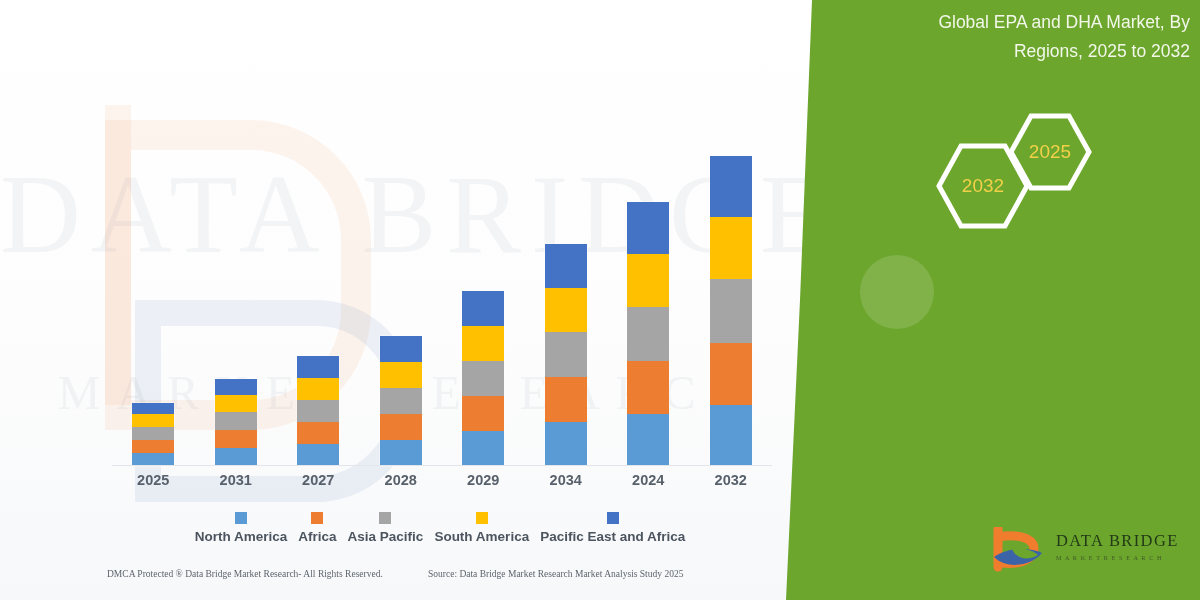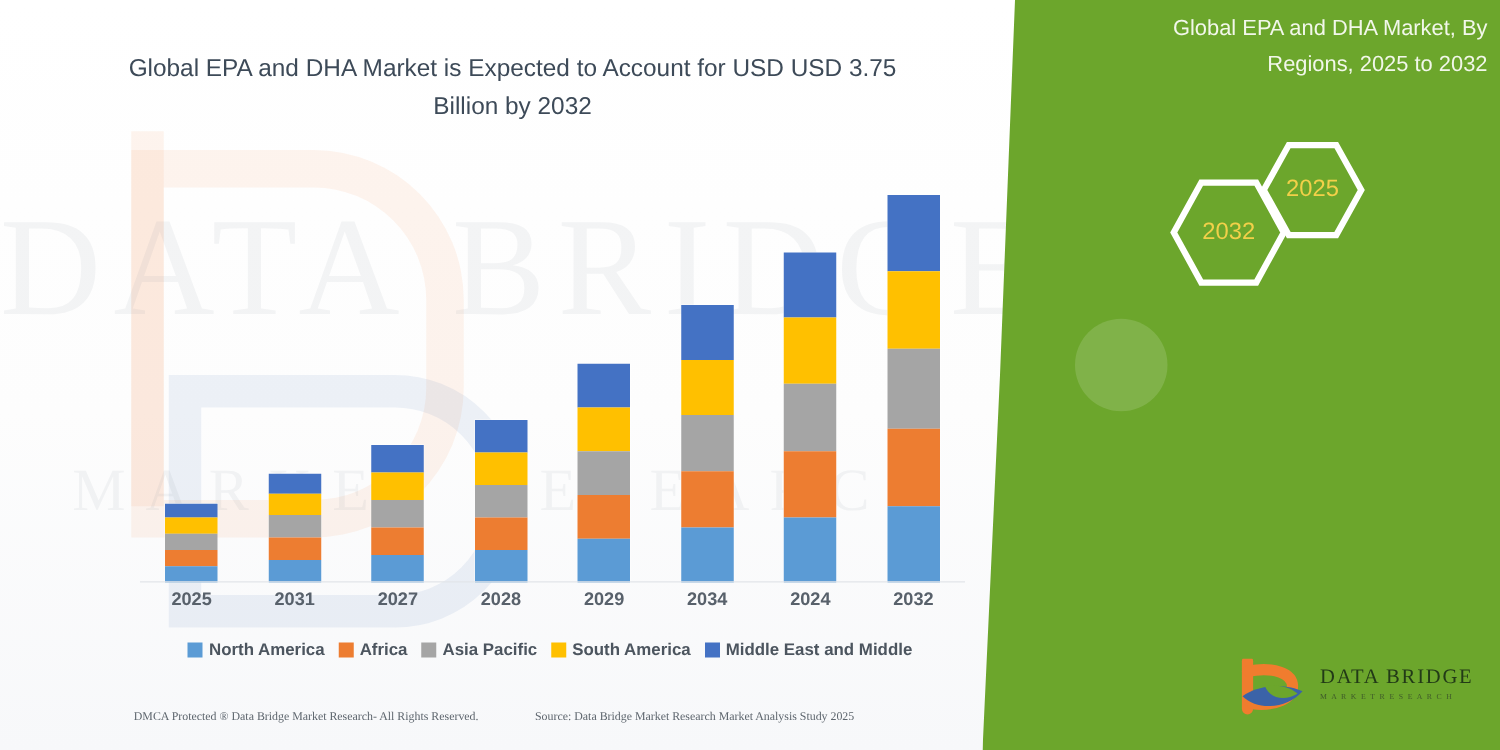--- a/index.html
+++ b/index.html
@@ -36,21 +36,21 @@
   .bar{width:42px;display:flex;flex-direction:column-reverse;box-shadow:0 0 0 .5px rgba(255,255,255,.6);}
   .seg{width:100%;}
 
   .xaxis{position:absolute;left:112px;top:472px;width:660px;height:24px;
     display:flex;justify-content:space-around;}
   .xtick{width:82px;text-align:center;font-size:14.5px;font-weight:bold;color:#58616b;}
 
   
   .legend{position:absolute;left:100px;top:512px;width:680px;
     display:flex;justify-content:center;align-items:center;gap:11px;flex-wrap:nowrap;}
-  .leg-item{display:flex;align-items:center;gap:5px;white-space:nowrap;}
+  .leg-item{display:flex;align-items:center;gap:5px;white-space:nowrap;flex-direction:column;}
   .leg-swatch{width:12px;height:12px;display:inline-block;flex:0 0 auto;}
   .leg-label{font-size:13.5px;font-weight:bold;color:#4c555f;}
 
   
   .foot-left{position:absolute;left:107px;top:569px;font-size:9.5px;color:#5d656d;
     font-family:"Liberation Serif",serif;}
   .foot-right{position:absolute;left:428px;top:569px;font-size:9.5px;color:#5d656d;
     font-family:"Liberation Serif",serif;}
 
   
@@ -88,21 +88,20 @@
 
 <div id="root">
 
   <div class="left-panel">
     <div class="wm-b"></div>
     <div class="wm-b2"></div>
     <div class="wm-d"></div>
     <div class="wm-text">DATA BRIDGE</div>
     <div class="wm-text2">MARKET RESEARCH</div>
 
-    <div class="chart-title">Global EPA and DHA Market is Expected to Account for USD USD 3.75 Billion by 2032</div>
 
     <div class="plot">
       <div class="bars" id="bars">
           <div class="bar-col">
             <div class="bar">
               <div class="seg" style="background: rgb(91, 155, 213); height: 13px;"></div>
               <div class="seg" style="background: rgb(237, 125, 49); height: 13px;"></div>
               <div class="seg" style="background: rgb(165, 165, 165); height: 13px;"></div>
               <div class="seg" style="background: rgb(255, 192, 0); height: 13px;"></div>
               <div class="seg" style="background: rgb(68, 114, 196); height: 11px;"></div>
@@ -198,21 +197,21 @@
         <div class="leg-item">
           <span class="leg-swatch" style="background: rgb(165, 165, 165);"></span>
           <span class="leg-label">Asia Pacific</span>
         </div>
         <div class="leg-item">
           <span class="leg-swatch" style="background: rgb(255, 192, 0);"></span>
           <span class="leg-label">South America</span>
         </div>
         <div class="leg-item">
           <span class="leg-swatch" style="background: rgb(68, 114, 196);"></span>
-          <span class="leg-label">Middle East and Middle</span>
+          <span class="leg-label">Pacific East and Africa</span>
         </div>
       </div>
 
     <div class="foot-left">DMCA Protected ® Data Bridge Market Research- All Rights Reserved.</div>
     <div class="foot-right">Source: Data Bridge Market Research Market Analysis Study 2025</div>
   </div>
 
   <div class="green-panel"></div>
 
   <div class="green-head">Global EPA and DHA Market, By Regions, 2025 to 2032</div>

